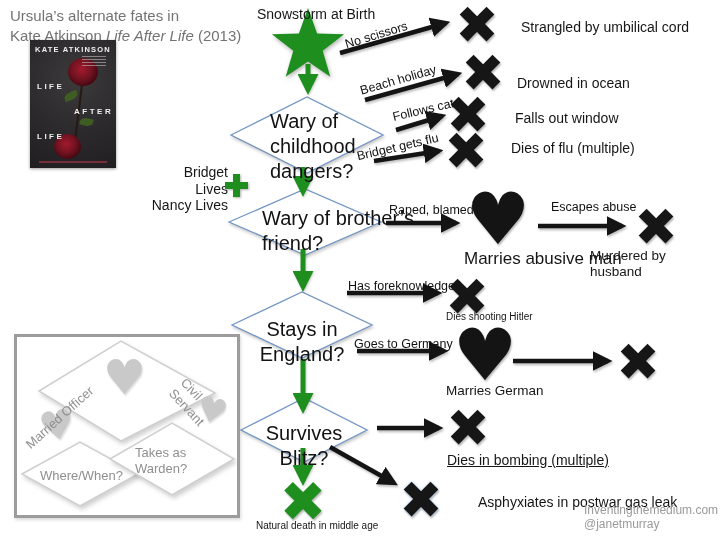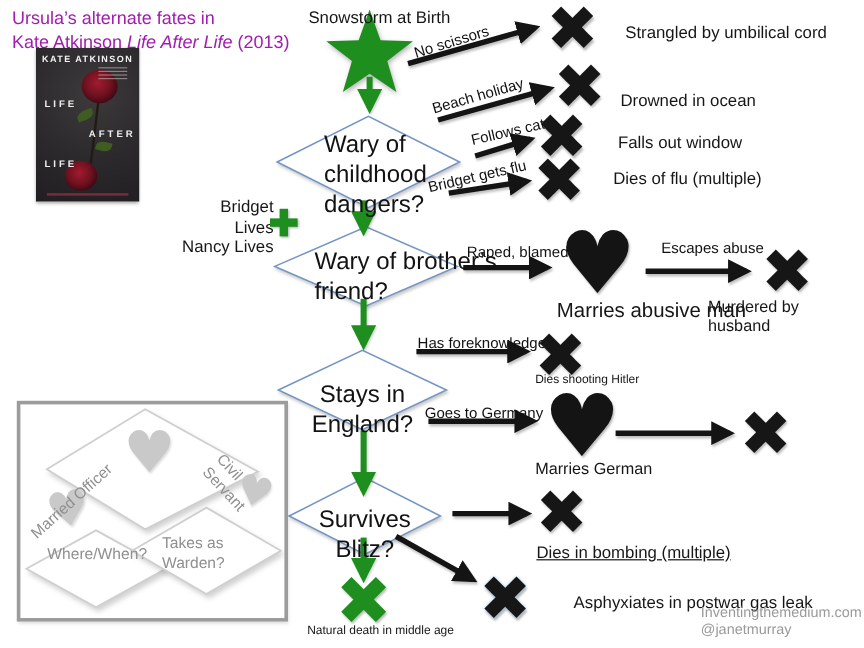--- a/index.html
+++ b/index.html
@@ -19,21 +19,21 @@
   }
   .heart {
     position:absolute; display:flex; align-items:center; justify-content:center;
     font-family:"DejaVu Sans", sans-serif; color:#141414; line-height:1;
     text-shadow:1px 2px 2px rgba(0,0,0,.28);
   }
   svg .diamond { fill:#ffffff; stroke:#7396c4; stroke-width:1.3; filter:drop-shadow(1px 2px 1.5px rgba(100,100,100,.35)); }
   svg .arrow-black { stroke:#141414; stroke-width:4.5; filter:drop-shadow(1px 2px 1px rgba(0,0,0,.25)); }
   svg .arrow-green { stroke:#1e8e1e; stroke-width:5; filter:drop-shadow(1px 1px 1px rgba(0,0,0,.2)); }
   
-  #title-block { left:10px; top:6px; font-size:15px; line-height:1.3; color:#a21caf; }
+  #title-block { left:10px; top:6px; font-size:15px; line-height:1.3; color:#737373; }
   
   #book-cover {
     left:30px; top:40px; width:86px; height:128px;
     background:radial-gradient(circle at 55% 30%, #3d3a3c 0%, #2b292b 55%, #201e20 100%);
     box-shadow:0 1px 3px rgba(0,0,0,.4);
   }
   #book-author { position:absolute; left:0; right:0; top:5px; text-align:center; color:#f2f2f2;
     font-size:7.5px; font-weight:bold; letter-spacing:1.2px; }
   .cover-word { position:absolute; color:#eeeeee; font-size:8px; font-weight:bold; letter-spacing:2.5px; }
   .rose { position:absolute; border-radius:50%;
@@ -182,21 +182,21 @@
     <svg width="220" height="178" viewBox="0 0 220 178">
       <polygon class="gdiamond" points="22,54 104,4 198,56 104,104"></polygon>
       <polygon class="gdiamond" points="5,137 63,105 121,137 63,169"></polygon>
       <polygon class="gdiamond" points="93,122 155,86 217,122 155,158"></polygon>
     </svg>
     <div class="gray-heart" style="left:86px; top:16px; font-size:48px;">♥</div>
     <div class="gray-heart" style="left:22px; top:68px; font-size:40px; transform:rotate(-10deg);">♥</div>
     <div class="gray-heart" style="left:180px; top:56px; font-size:34px; transform:rotate(14deg);">♥</div>
     <div class="inset-lbl" style="left:-2px; top:68px; width:100px; transform:rotate(-42deg); white-space:nowrap;">Married Officer</div>
     <div class="inset-lbl" style="left:152px; top:52px; width:52px; transform:rotate(47deg);">Civil Servant</div>
-    <div class="inset-lbl" style="left:22px; top:117px; width:84px; text-align:center;">Where/When?</div>
+    <div class="inset-lbl" style="left:22px; top:131px; width:84px; text-align:right;">Where/When?</div>
     <div class="inset-lbl preline" style="left:118px; top:108px; width:76px;">Takes as
 Warden?</div>
   </div>
 
   <div class="lbl" id="credit">
     <div>Inventingthemedium.com</div>
     <div>@janetmurray</div>
   </div>
 
 </div>

